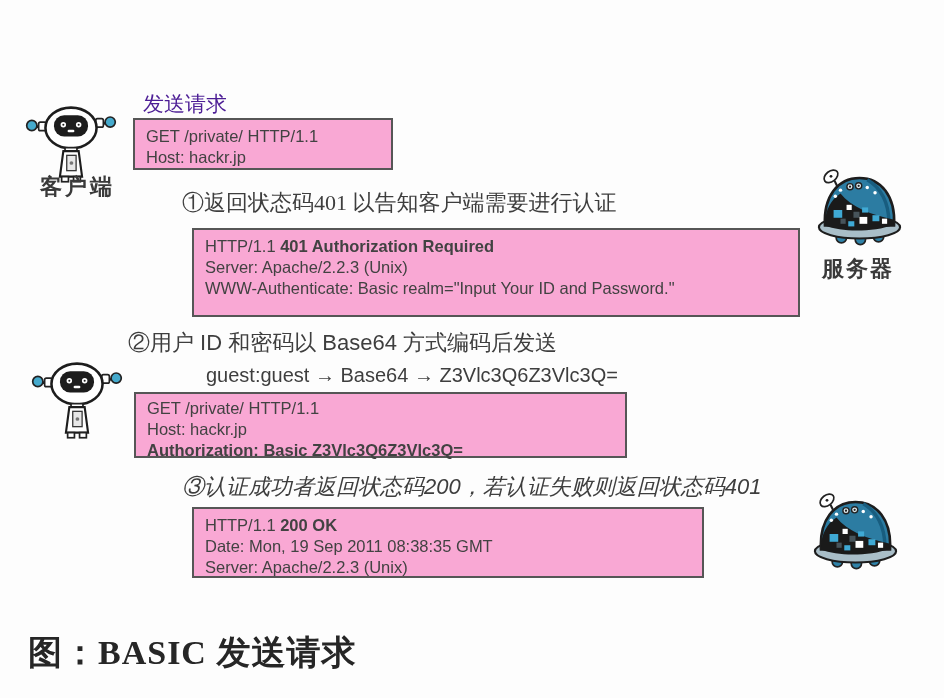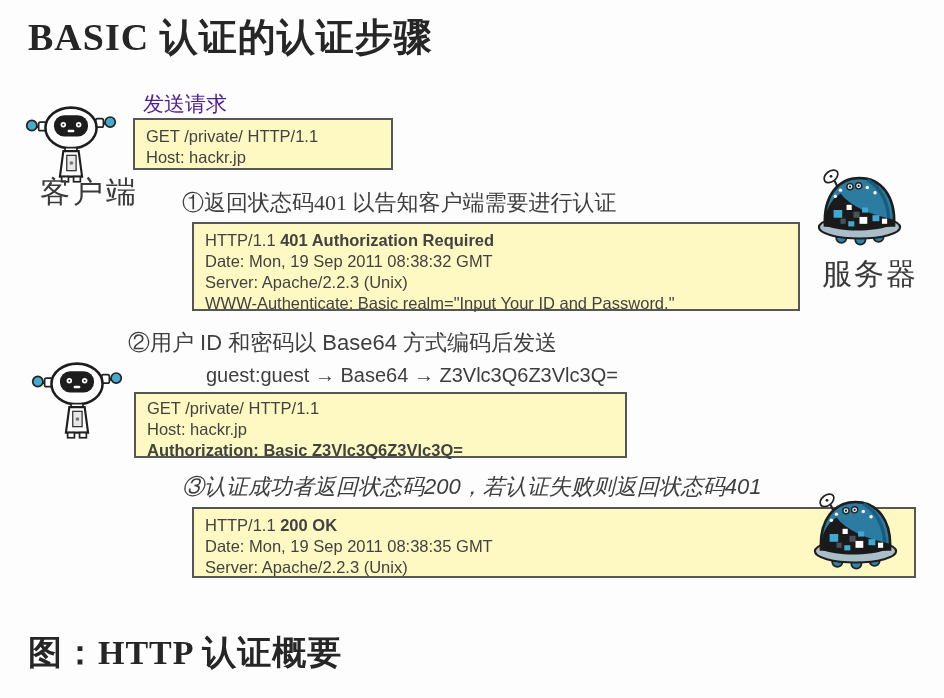--- a/index.html
+++ b/index.html
@@ -6,36 +6,35 @@
   .canvas{
     position:relative;width:944px;height:698px;background:#fdfdfd;overflow:hidden;
     font-family:"Liberation Sans",sans-serif;color:#414141;
   }
   .serif{font-family:"Liberation Serif",serif;font-weight:700;color:#262626;}
   .page-title{position:absolute;left:28px;top:12px;font-size:38px;letter-spacing:1px;white-space:nowrap;}
   .figure-caption{position:absolute;left:28px;top:630px;font-size:34px;letter-spacing:1px;white-space:nowrap;}
   .step-header{position:absolute;font-size:22px;color:#3e3e3e;white-space:nowrap;}
   .encoding-line{position:absolute;font-size:20px;color:#3e3e3e;white-space:nowrap;}
   .small-label{position:absolute;font-size:21px;color:#4c1d95;white-space:nowrap;}
-  .actor-label{position:absolute;font-size:30px;color:#3a3a3a;white-space:nowrap;}
+  .actor-label{position:absolute;font-size:22px;color:#3a3a3a;white-space:nowrap;font-weight:bold;}
   .msg-box{
-    position:absolute;border:2px solid #565656;background:#fef9c3;
+    position:absolute;border:2px solid #565656;background:#f9a8d4;
     font-size:16.5px;line-height:21px;color:#424242;
     padding:6px 10px 0 11px;white-space:nowrap;box-sizing:border-box;
   }
   .b{font-weight:700;}
   .actor{position:absolute;}
   svg{display:block;}
 </style>
 </head>
 <body>
 
 <div class="canvas">
 
-  <div class="serif page-title">BASIC 认证的认证步骤</div>
 
   <div class="actor" style="left:24px;top:94px;">
     <svg viewBox="0 0 110 108" width="94" height="92">
       <line x1="12" y1="38" x2="32" y2="40" stroke="#222" stroke-width="3"></line>
       <rect x="17" y="33" width="9" height="10" rx="2" fill="#fff" stroke="#222" stroke-width="2"></rect>
       <circle cx="9" cy="37" r="6" fill="#45aacd" stroke="#222" stroke-width="2"></circle>
       <line x1="78" y1="36" x2="99" y2="34" stroke="#222" stroke-width="3"></line>
       <rect x="84" y="29" width="9" height="10" rx="2" fill="#fff" stroke="#222" stroke-width="2"></rect>
       <circle cx="101" cy="33" r="6" fill="#45aacd" stroke="#222" stroke-width="2"></circle>
       <ellipse cx="55" cy="40" rx="30" ry="24" fill="#fff" stroke="#1d1d1d" stroke-width="3"></ellipse>
@@ -57,23 +56,22 @@
 
   <div class="small-label" style="left:143px;top:90px;">发送请求</div>
 
   <div class="msg-box" style="left:133px;top:118px;width:260px;height:52px;">
     <div>GET /private/ HTTP/1.1</div>
     <div>Host: hackr.jp</div>
   </div>
 
   <div class="step-header" style="left:182px;top:188px;font-family:Liberation Serif, serif;">①返回状态码401 以告知客户端需要进行认证</div>
 
-  <div class="msg-box" style="left:192px;top:222px;width:608px;height:89px;">
+  <div class="msg-box" style="left:192px;top:228px;width:608px;height:89px;">
     <div><span>HTTP/1.1 </span><span class="b">401 Authorization Required</span></div>
-    <div>Date: Mon, 19 Sep 2011 08:38:32 GMT</div>
     <div>Server: Apache/2.2.3 (Unix)</div>
     <div>WWW-Authenticate: Basic realm="Input Your ID and Password."</div>
   </div>
 
   <div class="actor" style="left:812px;top:166px;">
     <svg viewBox="0 0 110 100" width="95" height="88">
       <line x1="26" y1="16" x2="36" y2="36" stroke="#222" stroke-width="2.5"></line>
       <ellipse cx="22" cy="11" rx="9" ry="6" fill="#fff" stroke="#222" stroke-width="2" transform="rotate(-38 22 11)"></ellipse>
       <circle cx="22" cy="11" r="1.6" fill="#222"></circle>
       <circle cx="34" cy="82" r="6" fill="#2f82a8" stroke="#222" stroke-width="2"></circle>
@@ -132,21 +130,21 @@
   </div>
 
   <div class="msg-box" style="left:134px;top:392px;width:493px;height:66px;padding-top:4px;">
     <div>GET /private/ HTTP/1.1</div>
     <div>Host: hackr.jp</div>
     <div class="b">Authorization: Basic Z3Vlc3Q6Z3Vlc3Q=</div>
   </div>
 
   <div class="step-header" style="left:182px;top:472px;font-style:italic;">③认证成功者返回状态码200，若认证失败则返回状态码401</div>
 
-  <div class="msg-box" style="left:192px;top:507px;width:724px;height:71px;">
+  <div class="msg-box" style="left:192px;top:507px;width:512px;height:71px;">
     <div><span>HTTP/1.1 </span><span class="b">200 OK</span></div>
     <div>Date: Mon, 19 Sep 2011 08:38:35 GMT</div>
     <div>Server: Apache/2.2.3 (Unix)</div>
   </div>
 
   <div class="actor" style="left:808px;top:490px;">
     <svg viewBox="0 0 110 100" width="95" height="88">
       <line x1="26" y1="16" x2="36" y2="36" stroke="#222" stroke-width="2.5"></line>
       <ellipse cx="22" cy="11" rx="9" ry="6" fill="#fff" stroke="#222" stroke-width="2" transform="rotate(-38 22 11)"></ellipse>
       <circle cx="22" cy="11" r="1.6" fill="#222"></circle>
@@ -170,15 +168,15 @@
       <circle cx="44" cy="23" r="1.3" fill="#222"></circle>
       <circle cx="54" cy="22" r="3.6" fill="#dfeaee" stroke="#222" stroke-width="1.6"></circle>
       <circle cx="54" cy="22" r="1.3" fill="#222"></circle>
       <circle cx="33" cy="27" r="2" fill="#fff"></circle>
       <circle cx="64" cy="24" r="2" fill="#fff"></circle>
       <circle cx="73" cy="30" r="2" fill="#fff"></circle>
       <circle cx="27" cy="34" r="2" fill="#fff"></circle>
     </svg>
   </div>
 
-  <div class="serif figure-caption">图：HTTP 认证概要</div>
+  <div class="serif figure-caption">图：BASIC 发送请求</div>
 
 </div>
 
 </body></html>

